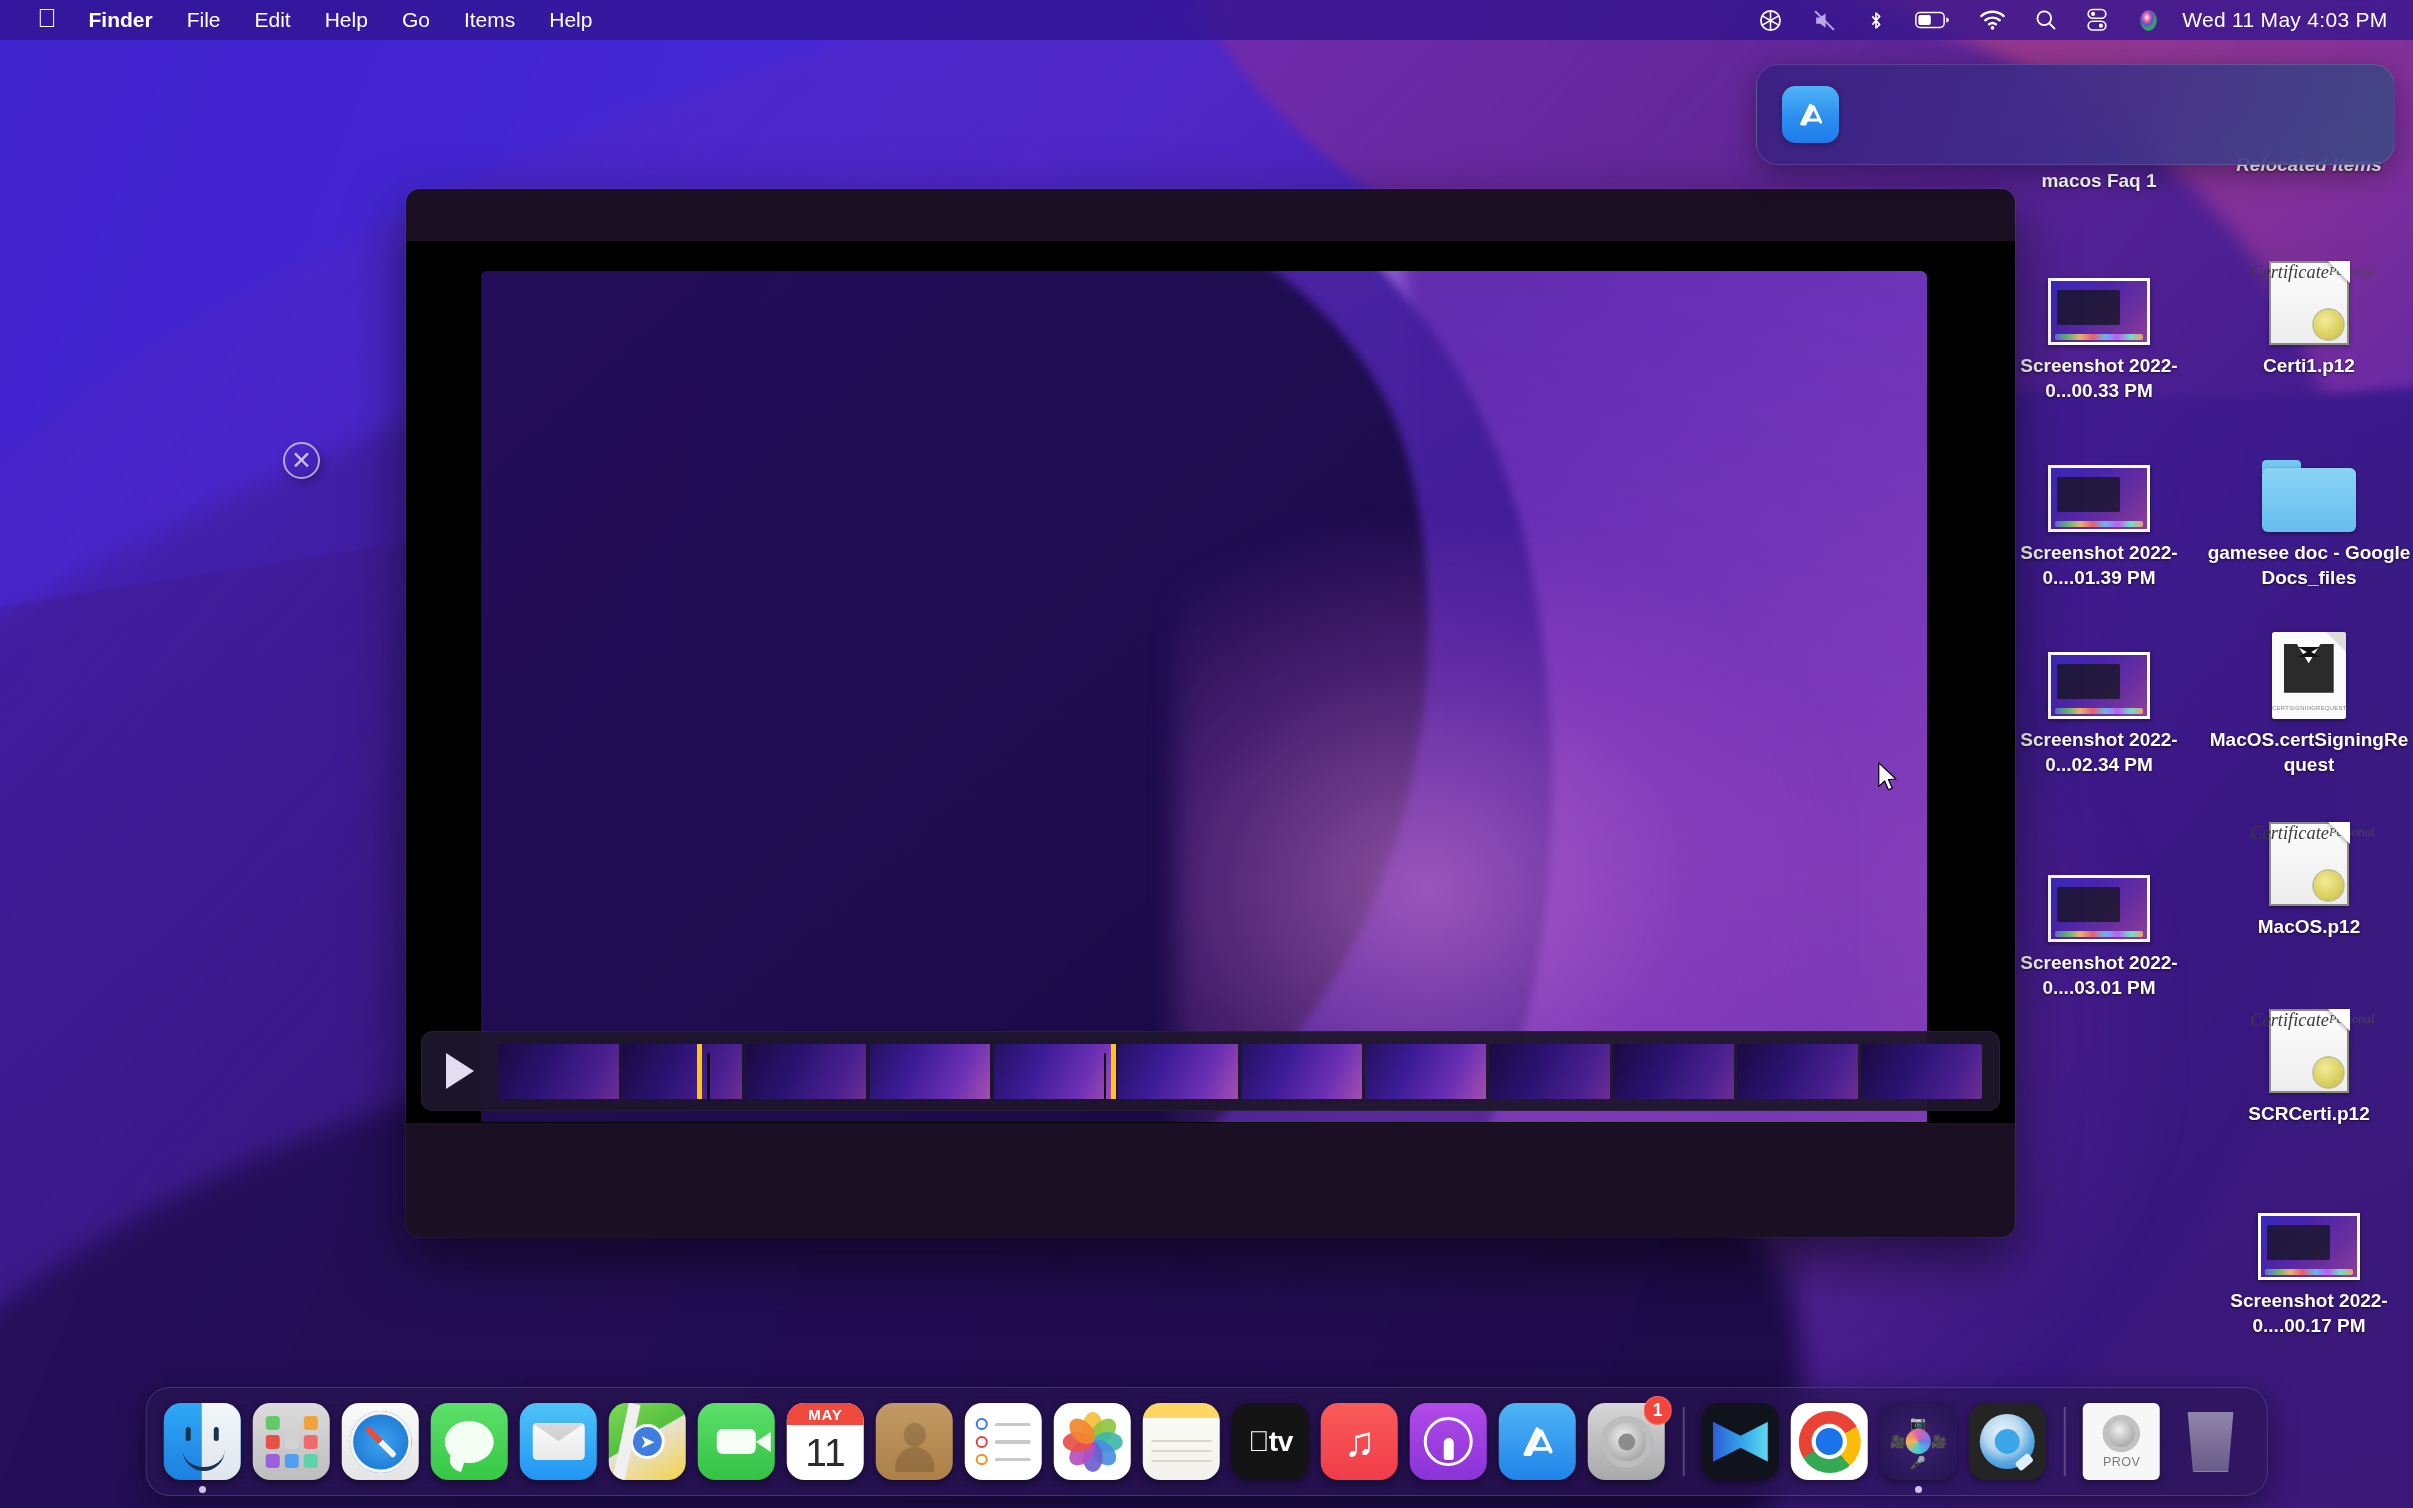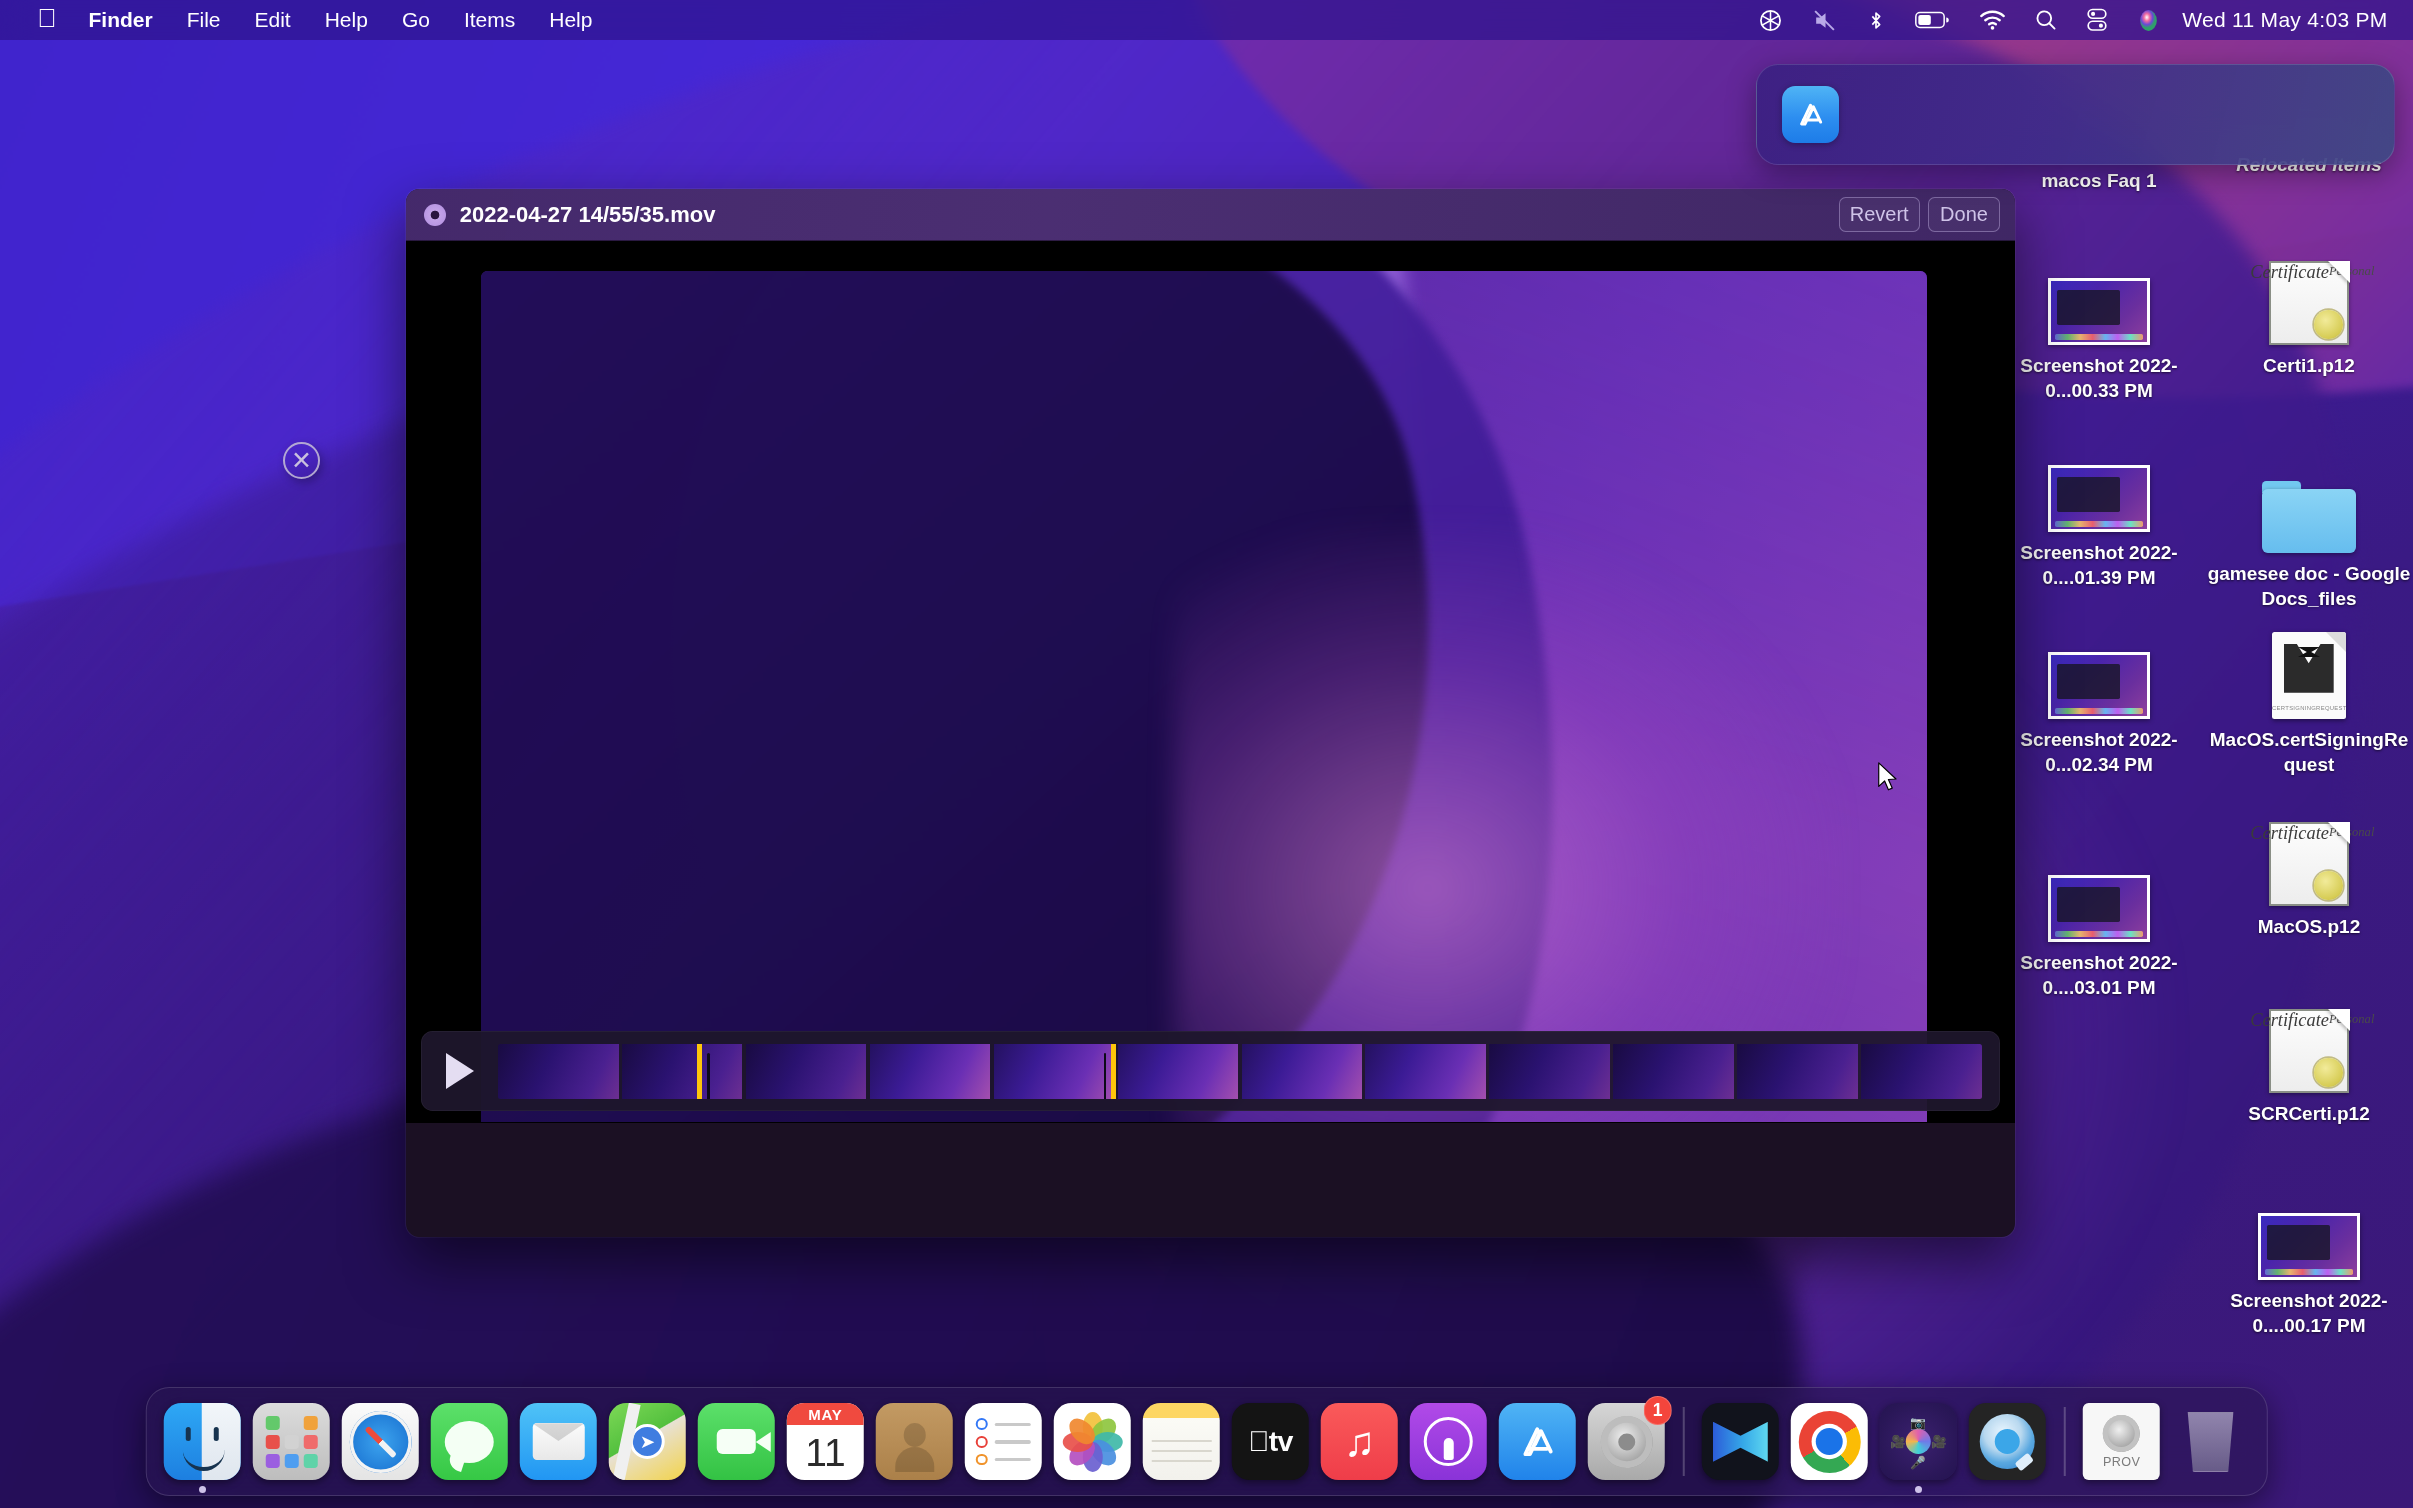--- a/index.html
+++ b/index.html
@@ -513,21 +513,21 @@
 </div>
 
 <div class="desk-icon" style="left:1994px;top:438px;">
   <div class="thumb">
       <div class="shot-thumb">
         <div class="shot-inner"></div>
       </div>
     </div>
   <div class="label">Screenshot 2022-0....01.39 PM</div>
 </div>
-<div class="desk-icon" style="left:2204px;top:459px;">
+<div class="desk-icon" style="left:2204px;top:438px;">
   <div class="thumb">
     <div class="folder-thumb">
         <div class="tab"></div>
         <div class="body"></div>
       </div>
   </div>
   <div class="label">gamesee doc - Google Docs_files</div>
 </div>
 
 <div class="desk-icon" style="left:1994px;top:625px;">
@@ -588,28 +588,20 @@
       </div>
     </div>
   <div class="label">Screenshot 2022-0....00.17 PM</div>
 </div>
 
 <div id="desktop-close">
   <span>✕</span>
 </div>
 
 <div id="qt-window">
-  <div id="qt-titlebar">
-    <div class="qt-dot"></div>
-    <div id="qt-title">2022-04-27 14/55/35.mov</div>
-    <div class="qt-btns">
-      <div class="qt-btn">Revert</div>
-      <div class="qt-btn">Done</div>
-    </div>
-  </div>
 
   <div id="qt-video">
     <div id="qt-video-inner">
       <div class="vid-wall">
         <div class="vid-base"></div>
         <div class="vid-right"></div>
         <div class="vid-light"></div>
         <div class="vid-mid"></div>
         <div class="vid-dark"></div>
         <div class="vid-glow"></div>

